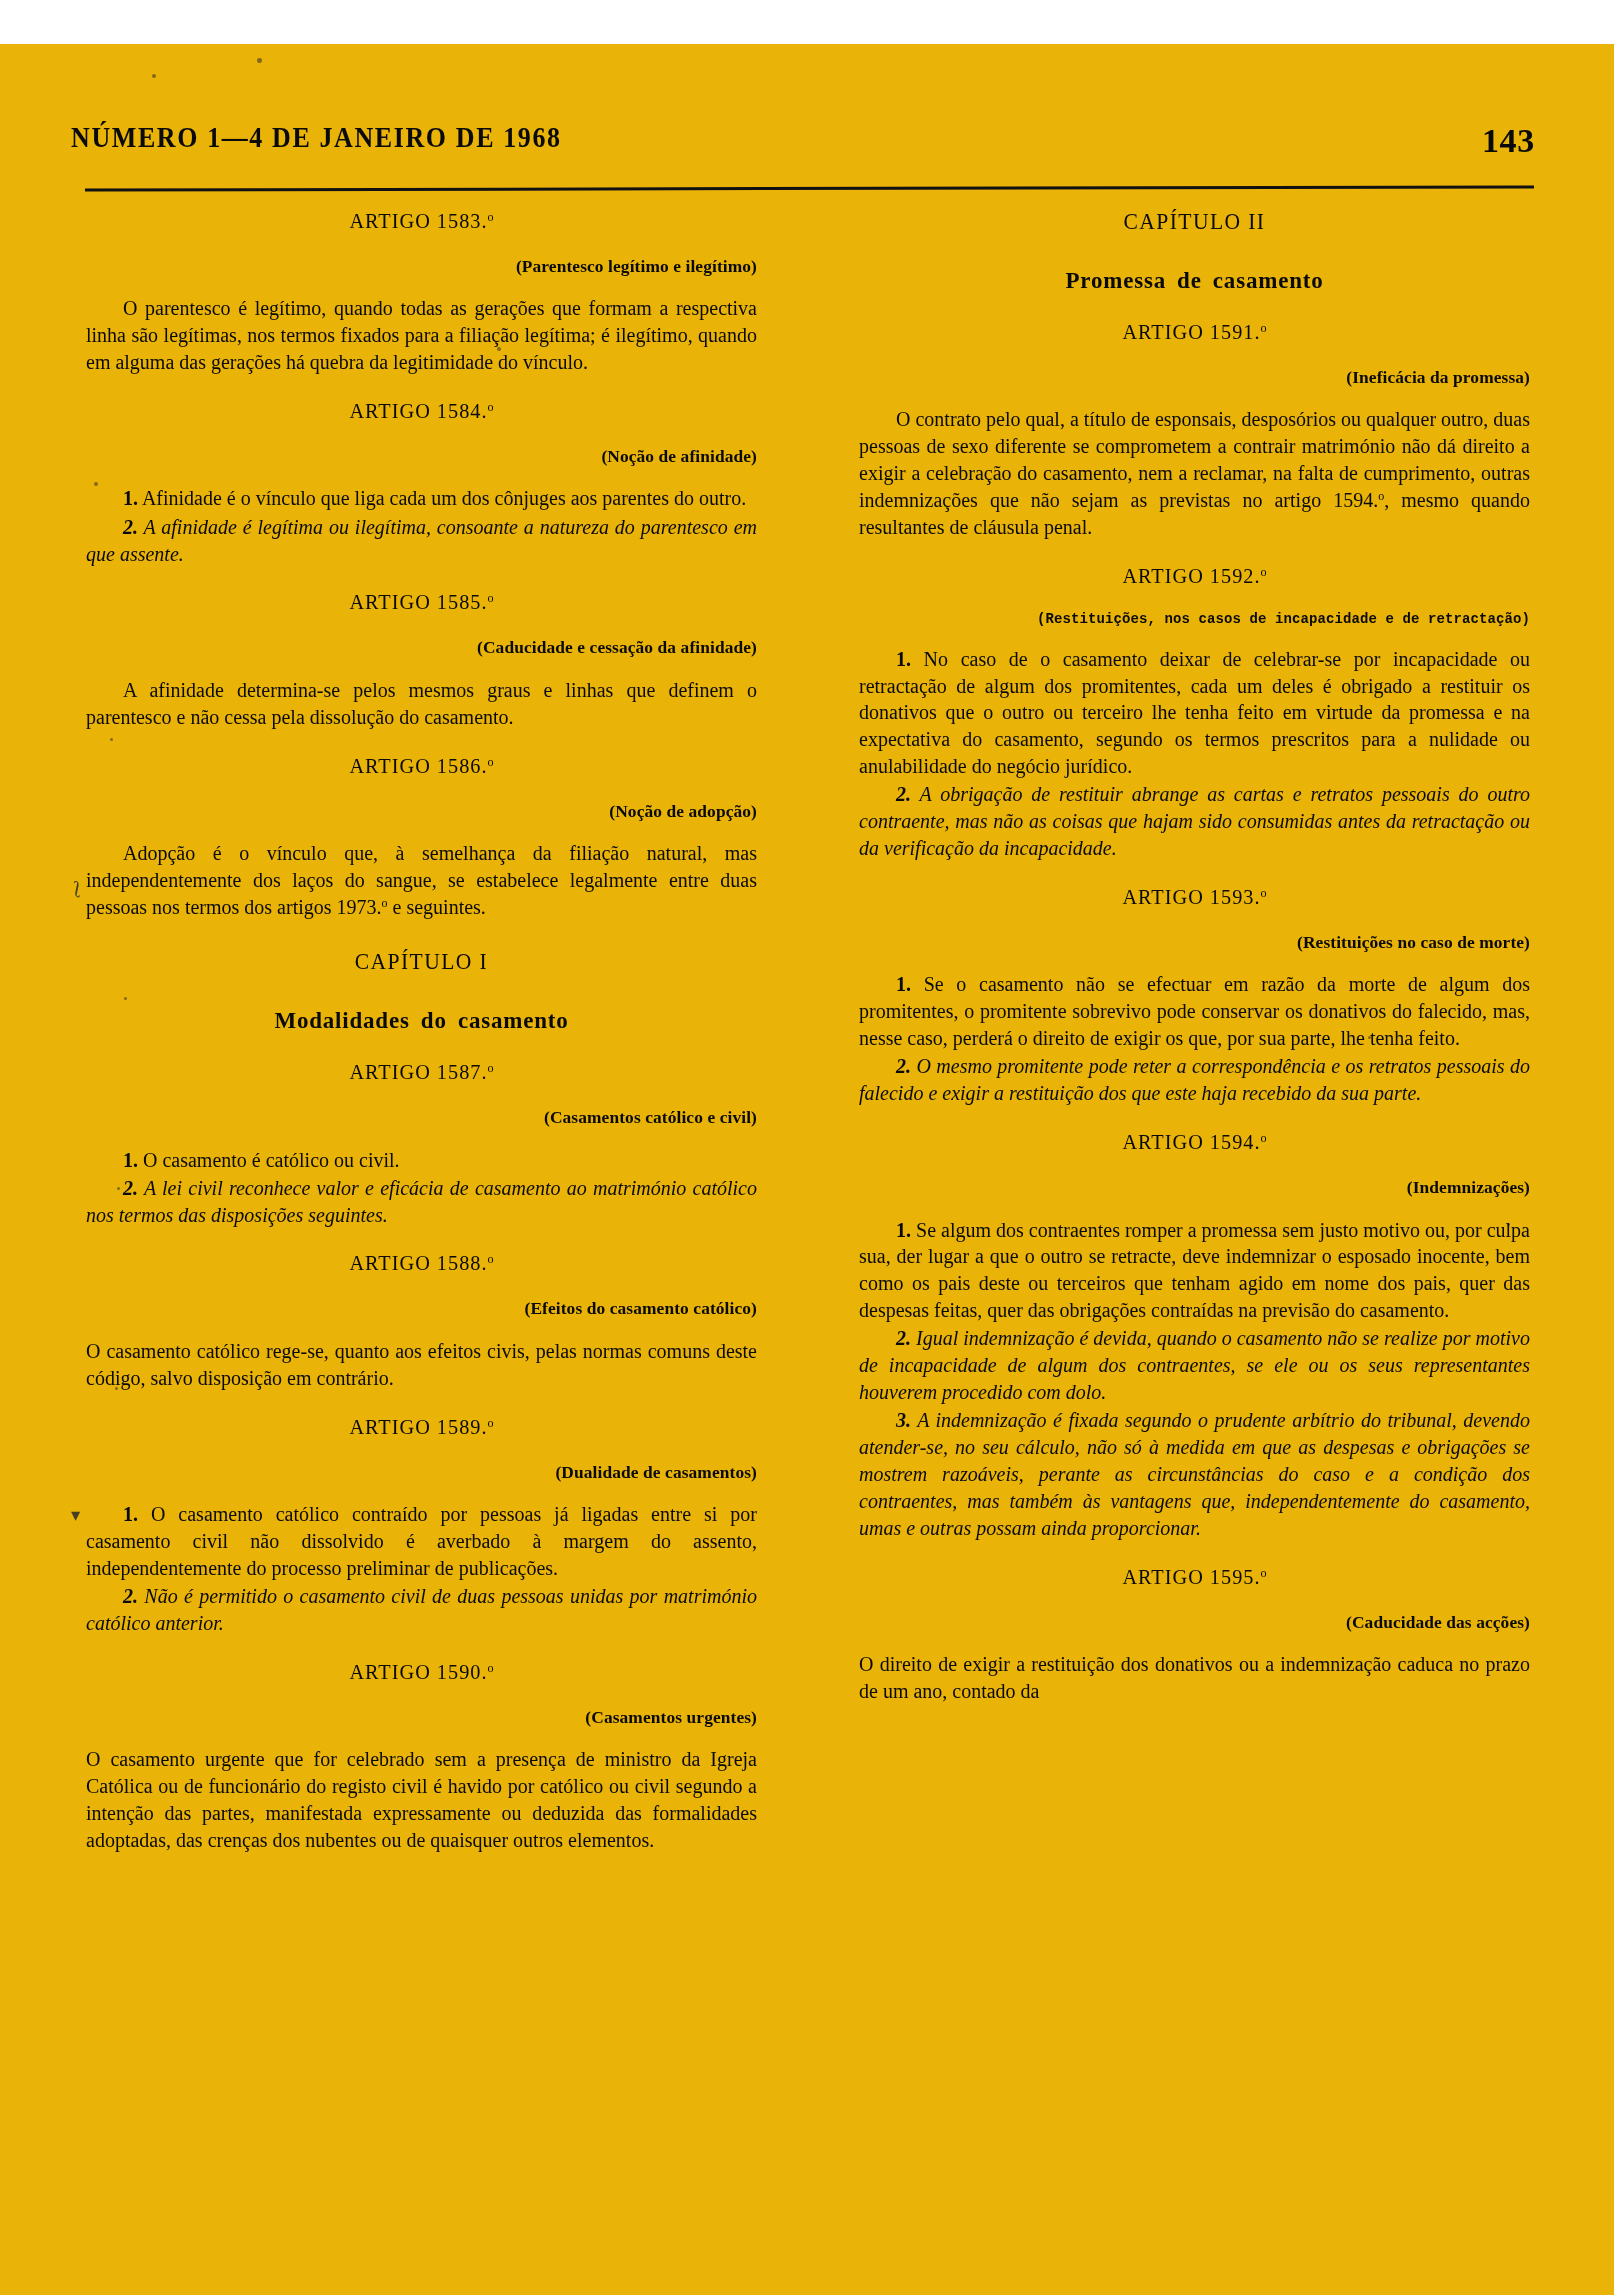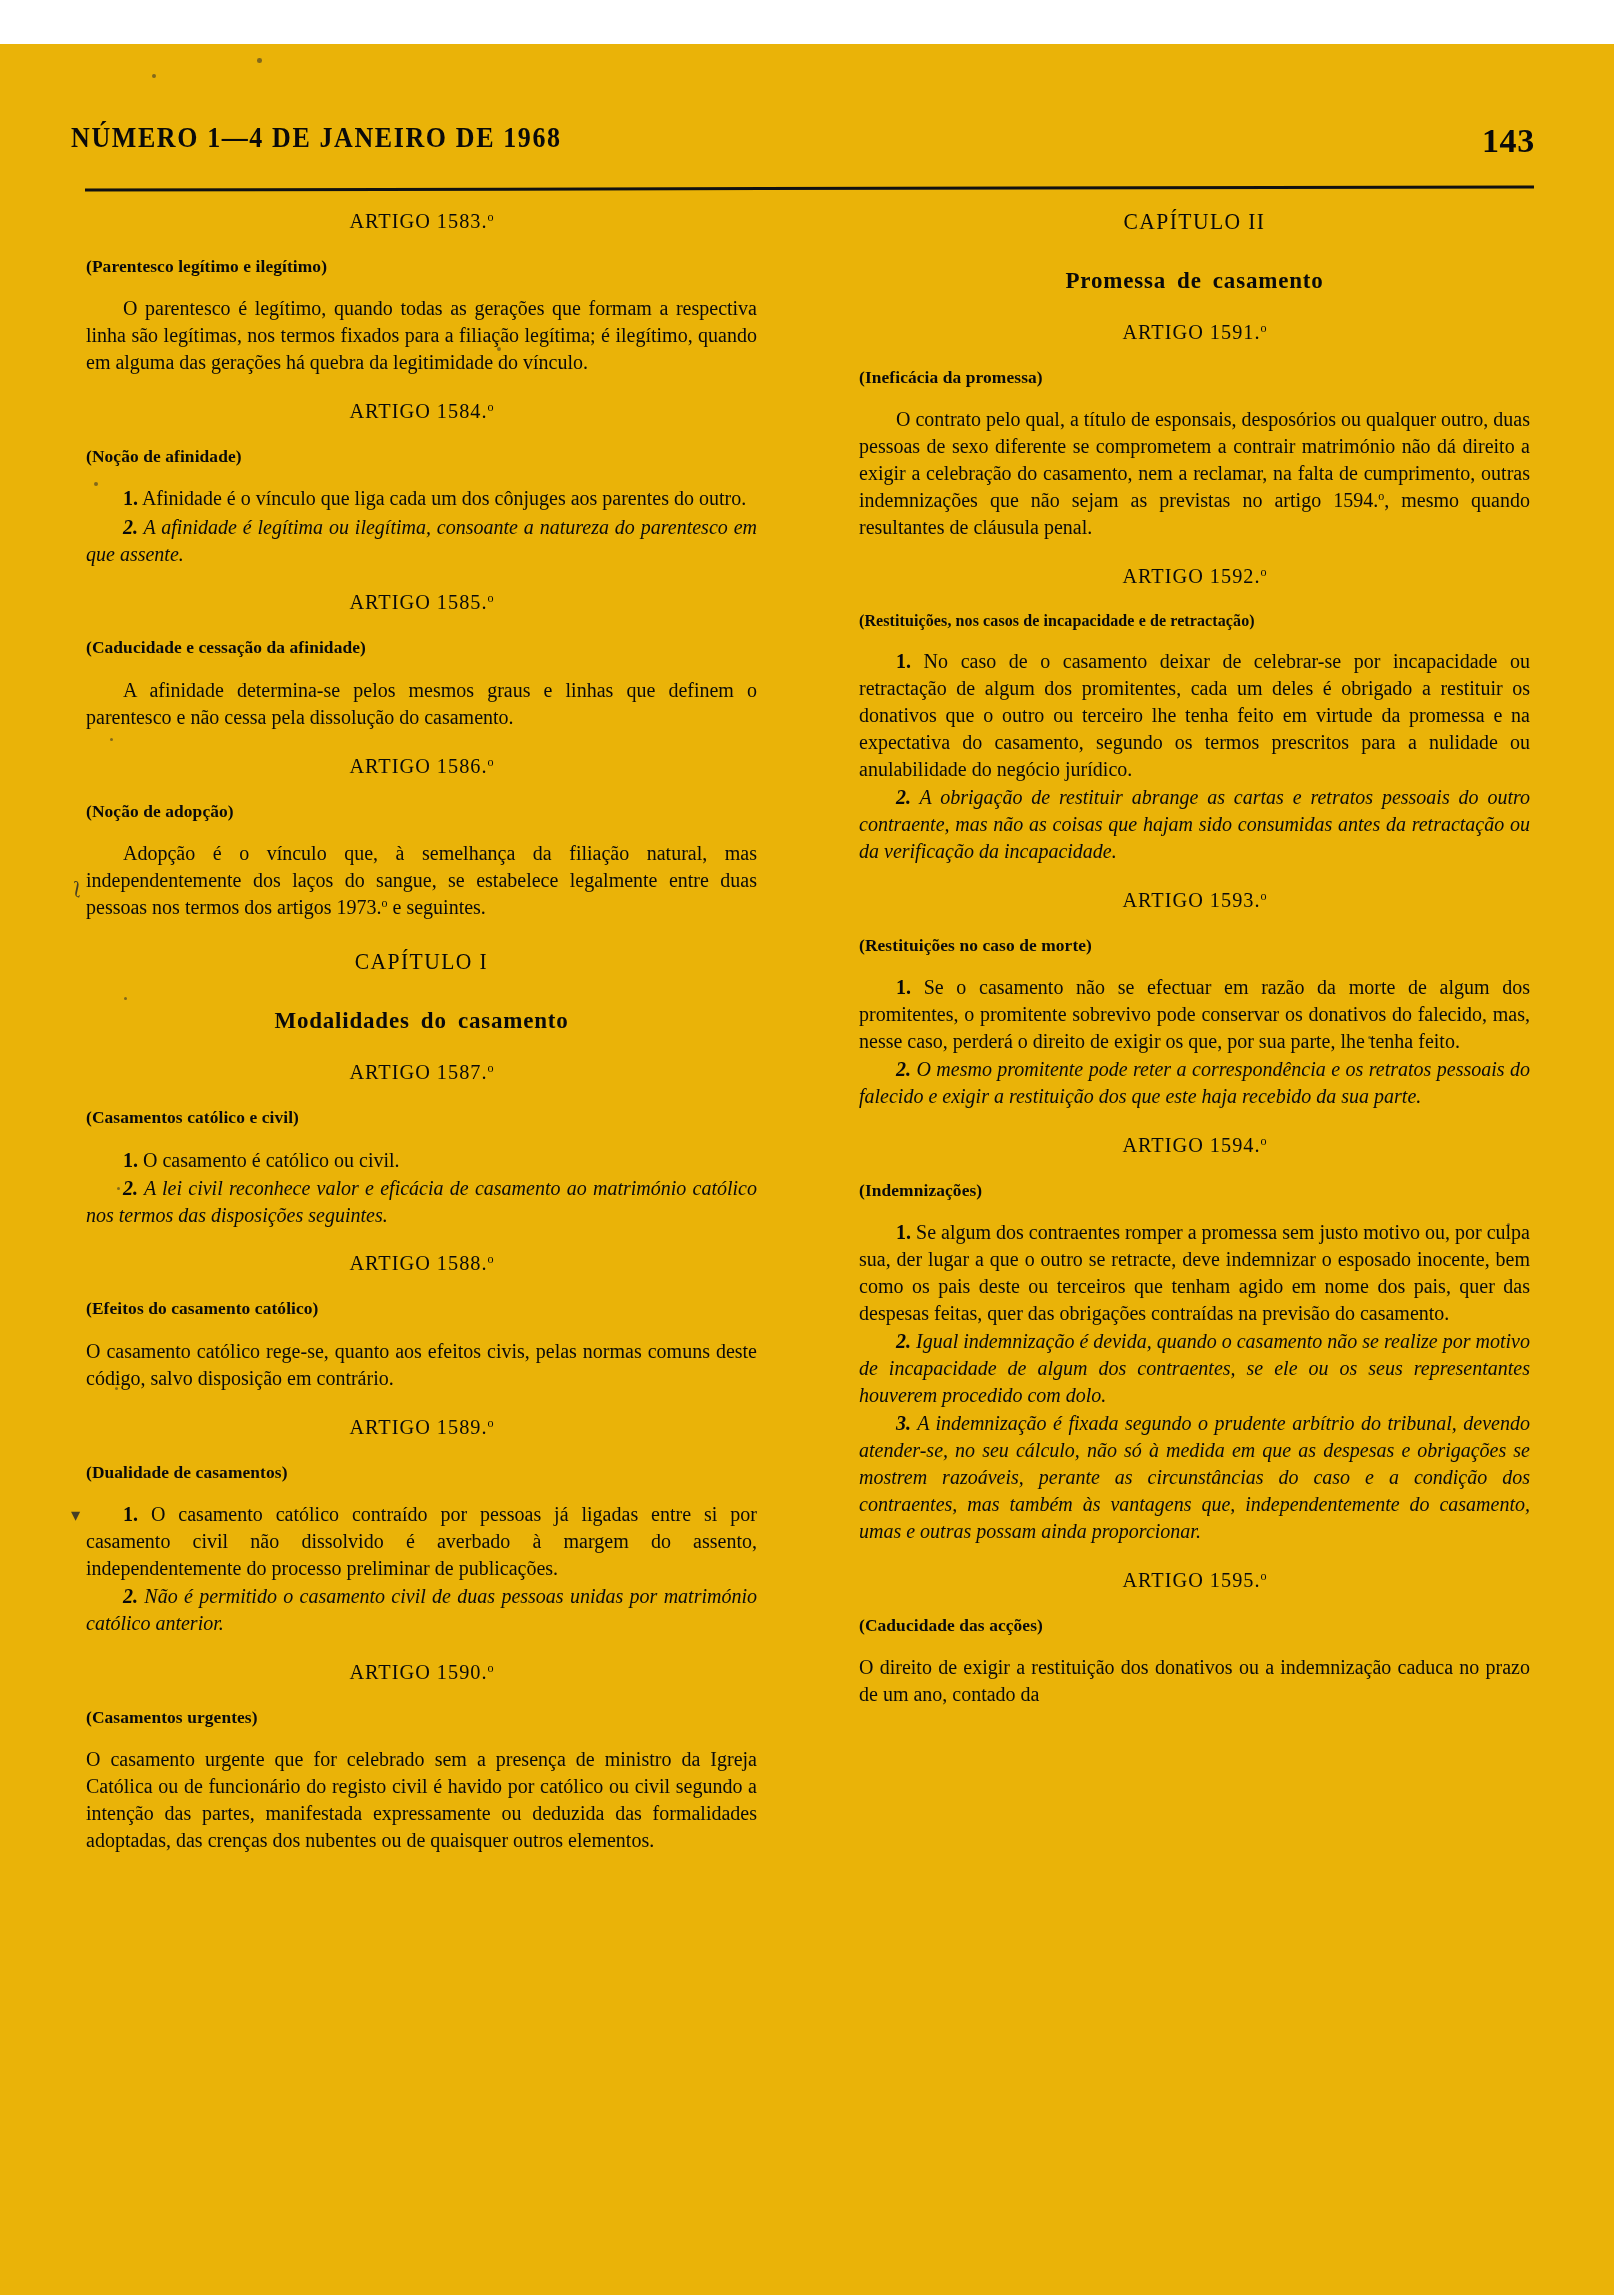--- a/index.html
+++ b/index.html
@@ -116,28 +116,29 @@
     letter-spacing: 1px;
     margin: 22px 0 0 0;
     font-weight: 400;
   }
   .artigo sup {
     font-size: 0.6em;
     vertical-align: 0.55em;
     letter-spacing: 0;
   }
   .epigrafe {
-    text-align: left;
+    text-align: right;
     font-size: 17.4px;
     font-weight: 700;
     margin: 19.7px 0 0 0;
     letter-spacing: 0.1px;
   }
   .epigrafe.small {
-    font-size: 16px;
+    font-size: 14px;
+    font-family: Liberation Mono, monospace;
   }
   p.body {
     margin: 17px 0 0 0;
     text-indent: 37px;
   }
   p.body.tight {
     margin-top: 1.3px;
     font-style: italic;
   }
   p.body sup {

